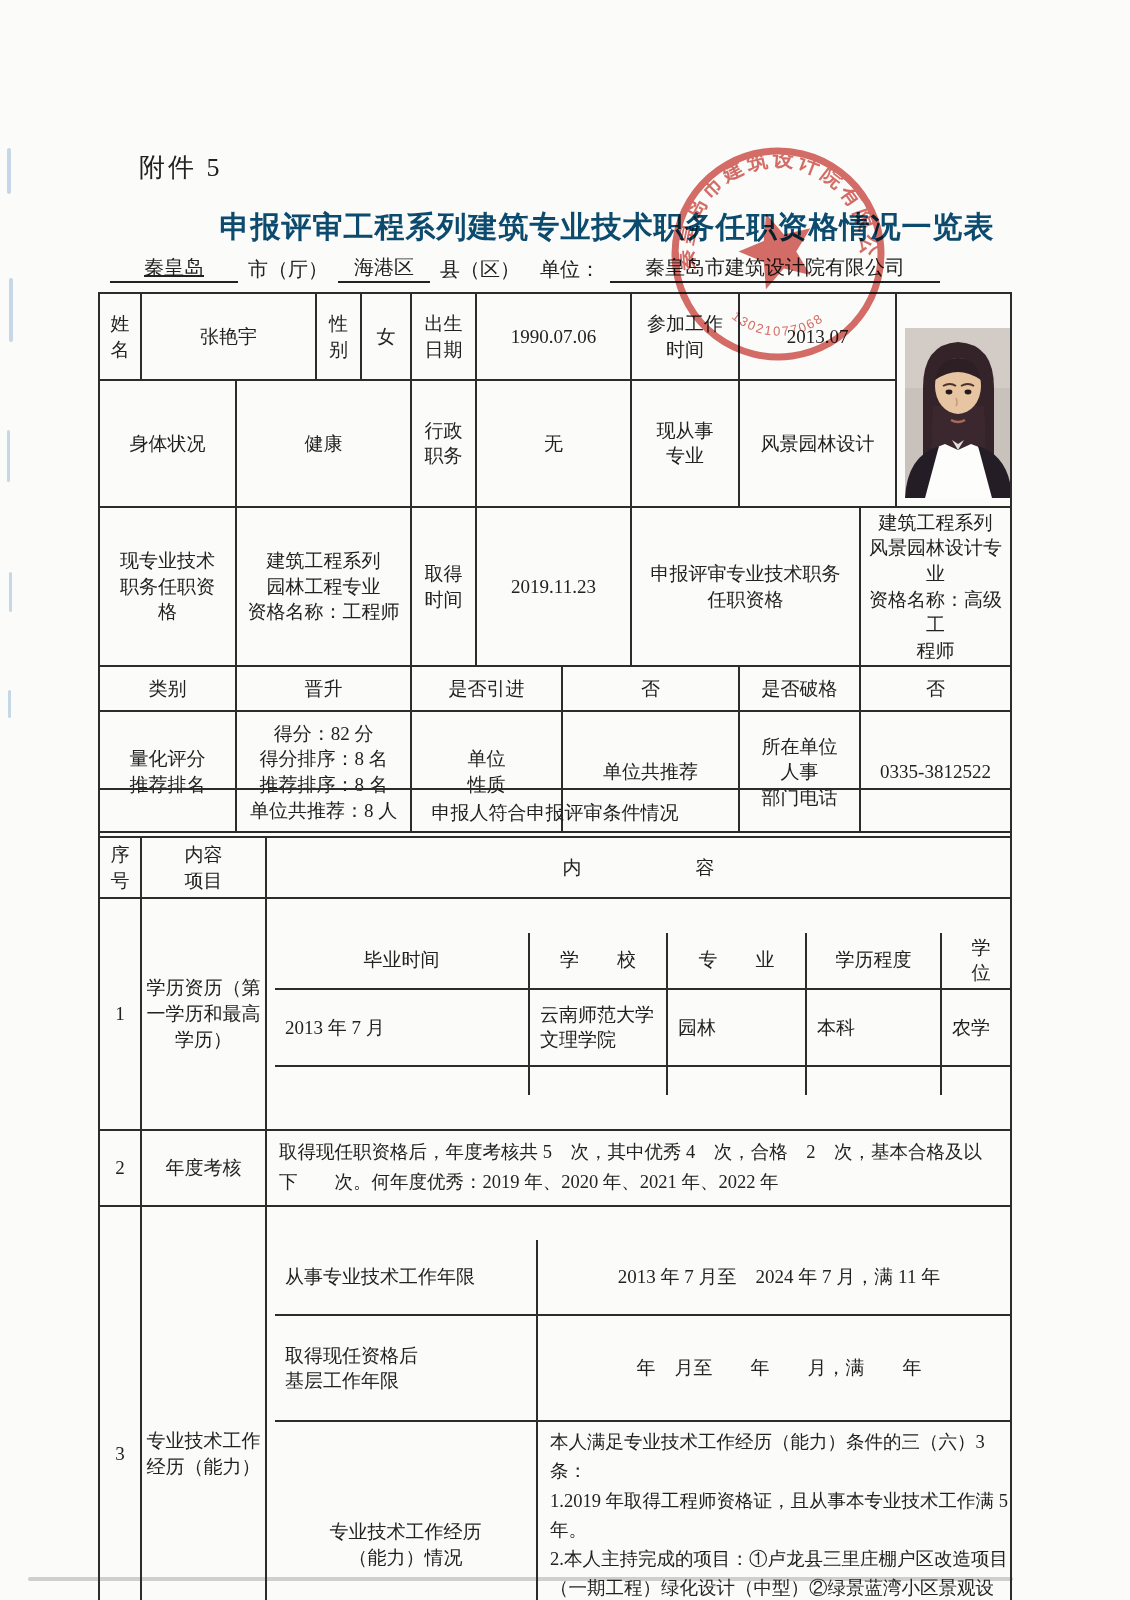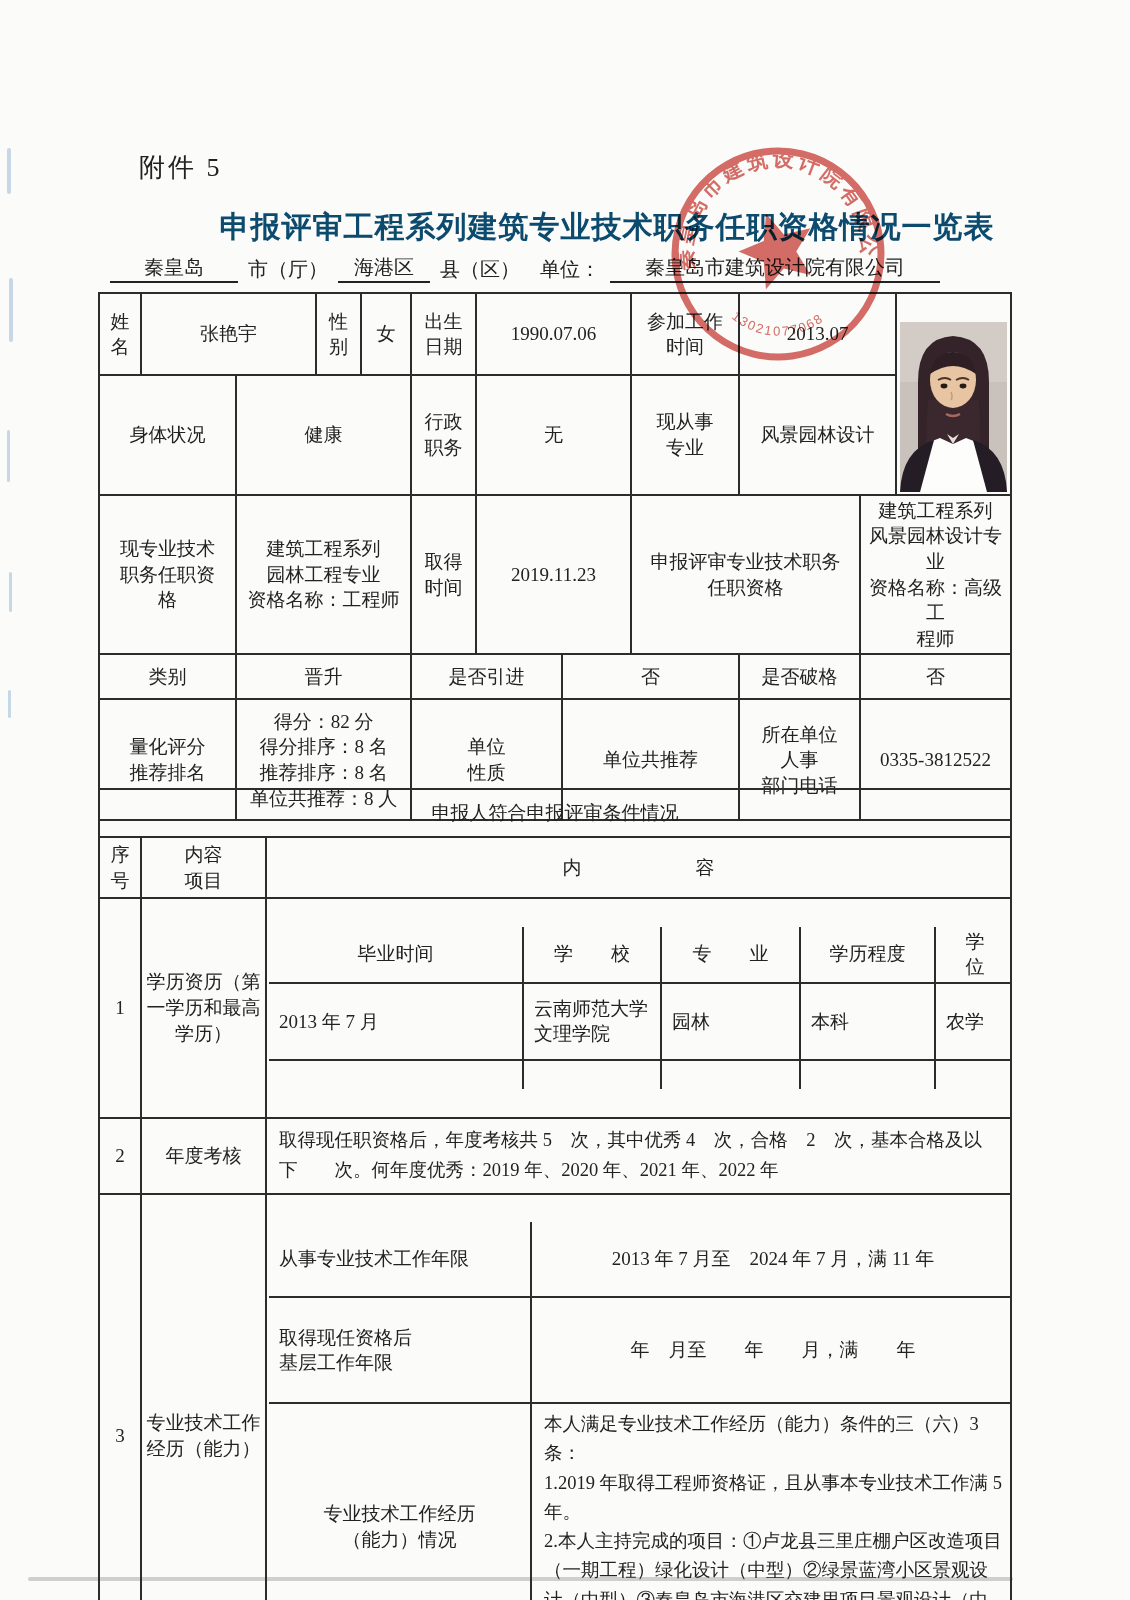--- a/index.html
+++ b/index.html
@@ -10,35 +10,35 @@
     color:#222;
   }
   
   .attachment{position:absolute;left:139px;top:150px;font-size:26px;letter-spacing:3px;}
   .doc-title{position:absolute;left:0;top:207px;width:1130px;text-align:center;
     font-family:"Liberation Sans","DejaVu Sans",sans-serif;
     font-weight:bold;font-size:30px;letter-spacing:1px;color:#0c4a6e;margin-left:42px;}
   .region-line{position:absolute;left:110px;top:254px;width:920px;font-size:20px;
     display:flex;align-items:flex-end;white-space:nowrap;}
   .blank{border-bottom:2px solid #222;text-align:center;display:inline-block;}
-  .blank.city{min-width:128px;}
+  .blank.city{min-width:128px;text-decoration:underline;}
   .blank.county{min-width:92px;}
   .blank.unit{min-width:330px;}
   .plain-seg{padding:0 10px;}
 
   
   table{border-collapse:collapse;table-layout:fixed;}
   td{border:2px solid #2c2c2c;text-align:center;vertical-align:middle;
      font-size:19px;line-height:1.35;white-space:pre-line;padding:2px 4px;
      overflow:hidden;}
   .upper{position:absolute;left:98px;top:292px;width:912px;}
   .lower{position:absolute;left:98px;top:788px;width:912px;}
   td.left{text-align:left;padding-left:10px;}
   td.para{text-align:left;padding:6px 12px;font-size:18.5px;line-height:1.58;}
-  td.nopad{padding:2px;}
+  td.nopad{padding:8px;}
   
   .nest{width:100%;height:100%;}
   .nest td{border:2px solid #2c2c2c;}
   .nest tr:first-child>td{border-top:none;}
   .nest tr:last-child>td{border-bottom:none;}
   .nest td:first-child{border-left:none;}
   .nest tr>td.lastcol{border-right:none;}
 
   
   .stamp{position:absolute;left:660px;top:136px;width:236px;height:236px;

